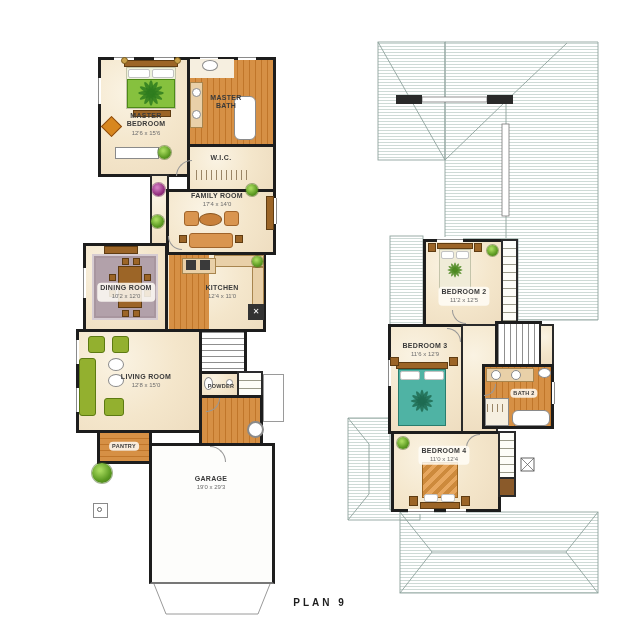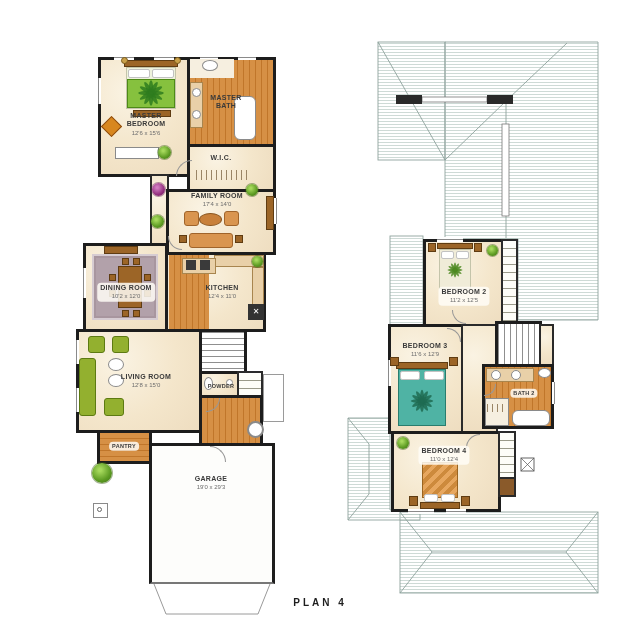--- a/index.html
+++ b/index.html
@@ -329,14 +329,14 @@
     <span class="dims">11'6 x 12'9</span>
   </div>
   <div class="lbl pill" style="left:444px;top:455px;white-space:nowrap">
     <span>BEDROOM 4</span>
     <span class="dims">11'0 x 12'4</span>
   </div>
   <div class="lbl pill" style="left:524px;top:393px;font-size:5.5px">
     <span>BATH 2</span>
   </div>
 
-  <div class="title">PLAN 4</div>
+  <div class="title">PLAN 9</div>
 </div>
 
 </body></html>

